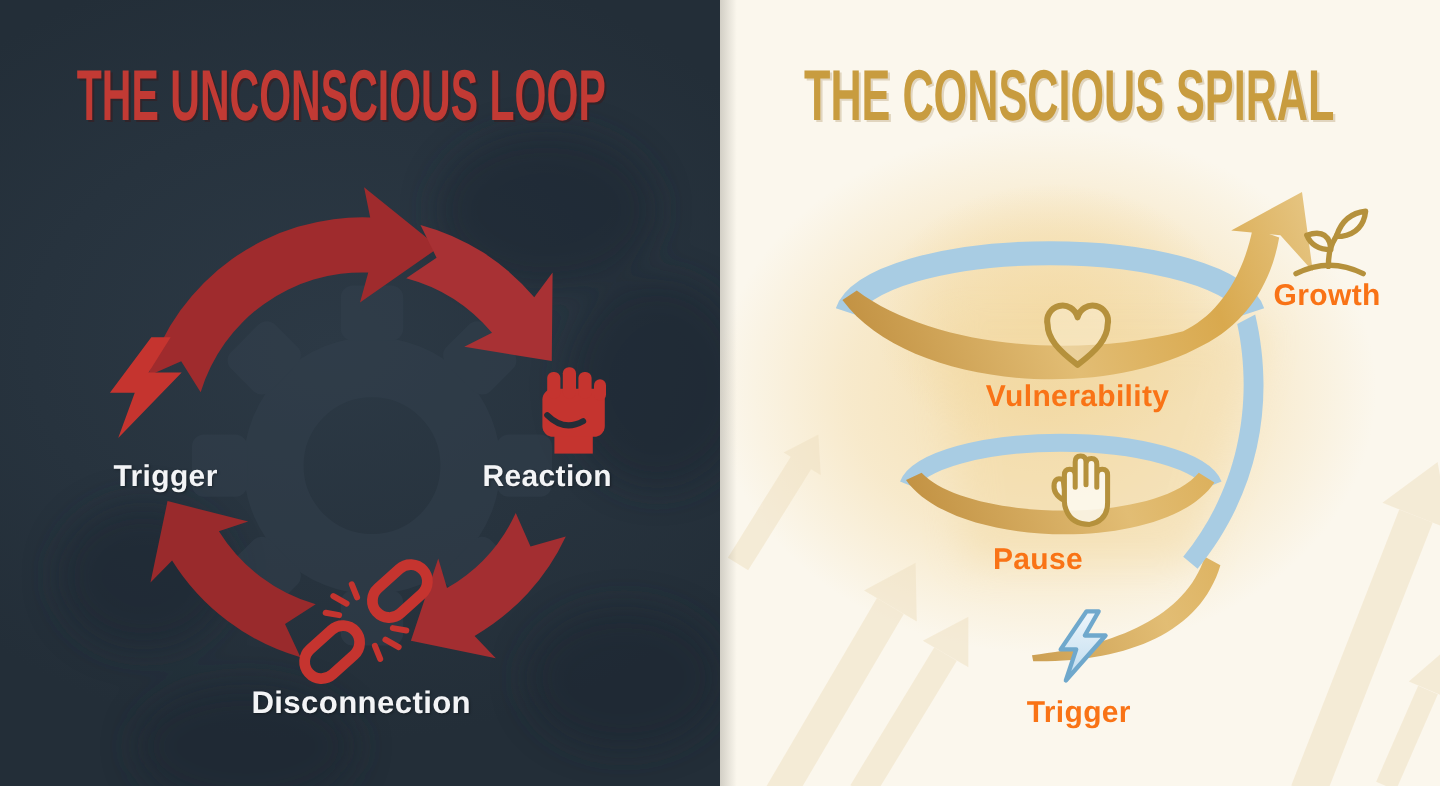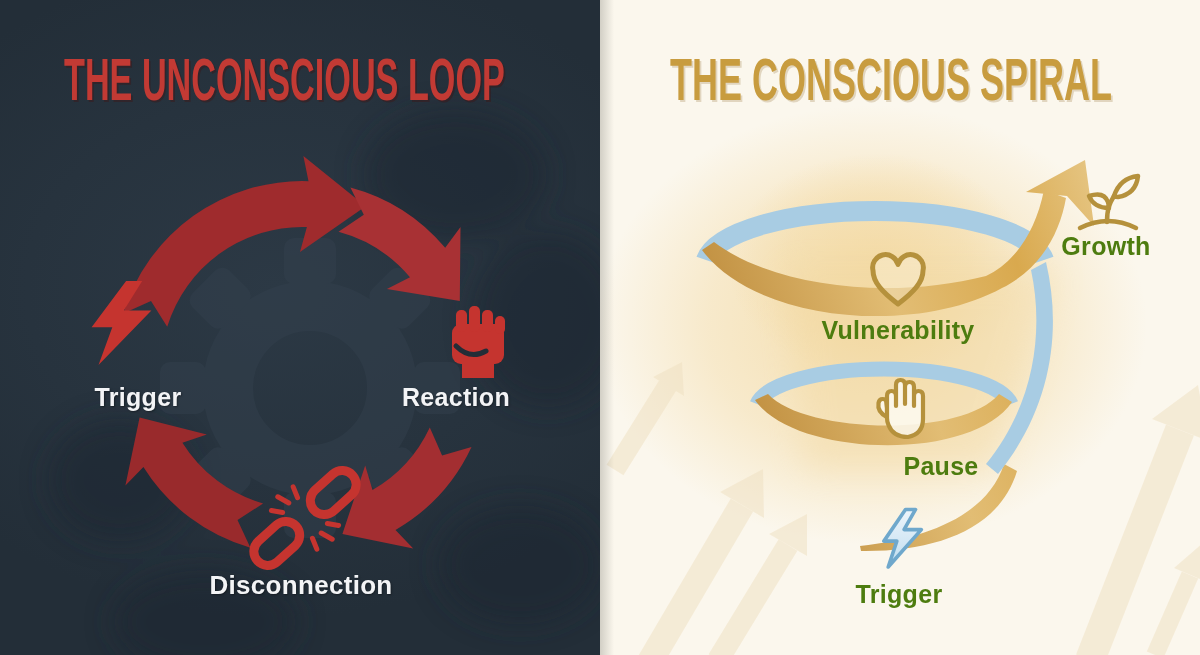--- a/index.html
+++ b/index.html
@@ -14,21 +14,21 @@
   .layer{position:absolute;left:0;top:0;}
   .title{position:absolute;top:50px;font-size:60px;font-weight:700;line-height:1;
          white-space:nowrap;transform-origin:left top;}
   .title-left{left:64px;color:#C23A34;transform:scaleX(0.57);
               text-shadow:3px 2px 0 rgba(70,14,12,0.35);}
   .title-right{left:670px;color:#C89C3F;transform:scaleX(0.60);
                text-shadow:3px 2px 0 rgba(133,96,28,0.22);}
   .lbl{position:absolute;transform:translateX(-50%);font-weight:bold;font-size:25px;
        letter-spacing:.3px;white-space:nowrap;z-index:6;}
   .lbl-left{color:#F3F4F6;text-shadow:1px 1px 2px rgba(0,0,0,.35);}
-  .lbl-right{color:#4d7c0f;text-align:center;}
+  .lbl-right{color:#f97316;text-align:center;}
   .lbl-big{font-size:26px;}
 </style>
 </head>
 <body>
 
 <div class="stage">
 
   <div class="panel panel-left">
     <svg class="layer" width="600" height="655" viewBox="0 0 600 655">
       <defs>
@@ -174,16 +174,16 @@
   </div>
 
   <div class="title title-left">THE UNCONSCIOUS LOOP</div>
   <div class="title title-right">THE CONSCIOUS SPIRAL</div>
 
   <div class="lbl lbl-left" style="left:138px;top:383px">Trigger</div>
   <div class="lbl lbl-left" style="left:456px;top:383px">Reaction</div>
   <div class="lbl lbl-right" style="left:898px;top:316px">Vulnerability</div>
 
   <div class="lbl lbl-left lbl-big" style="left:301px;top:570px">Disconnection</div>
-  <div class="lbl lbl-right" style="left:941px;top:452px">Pause</div>
+  <div class="lbl lbl-right" style="left:865px;top:452px">Pause</div>
   <div class="lbl lbl-right" style="left:899px;top:580px">Trigger</div>
   <div class="lbl lbl-right" style="left:1106px;top:232px">Growth</div>
 </div>
 
 </body></html>

